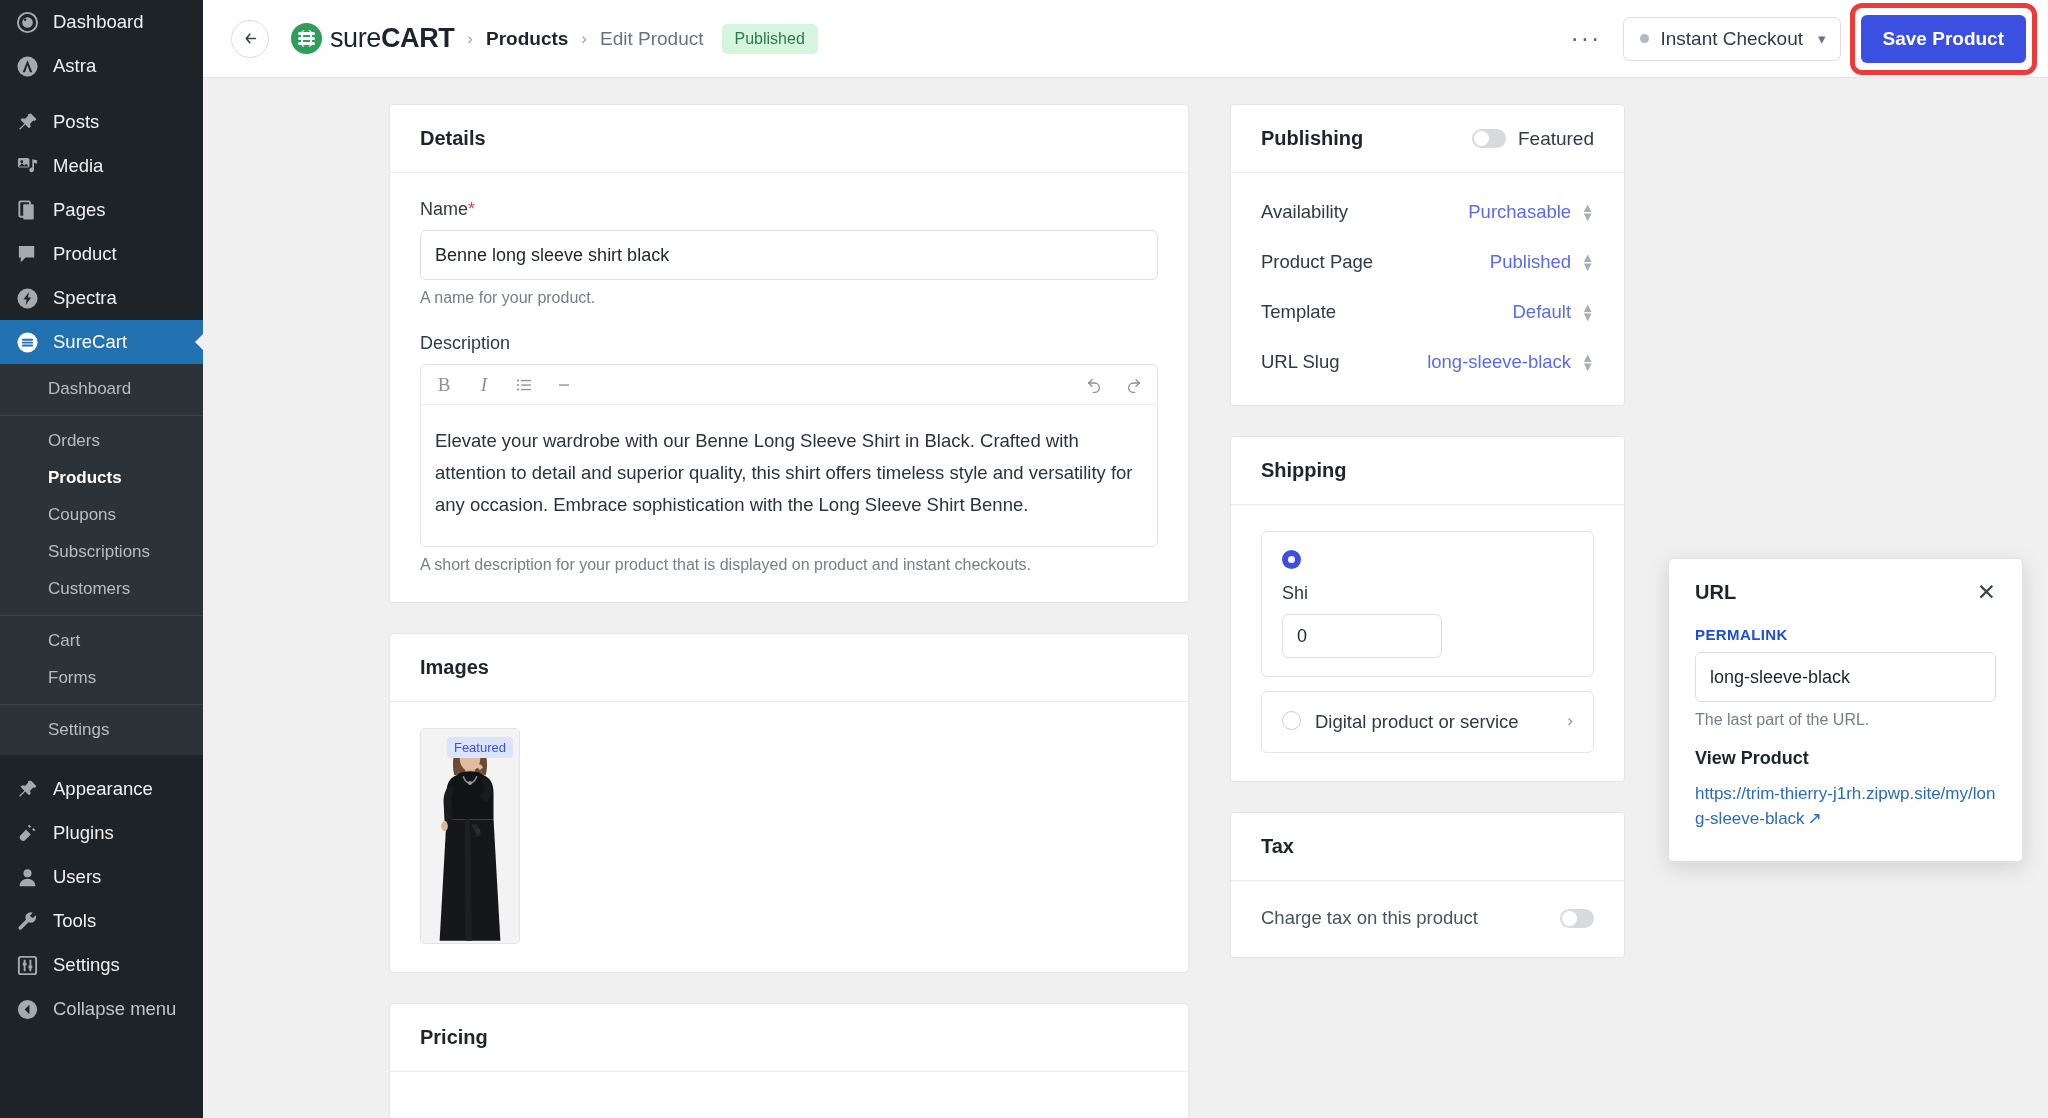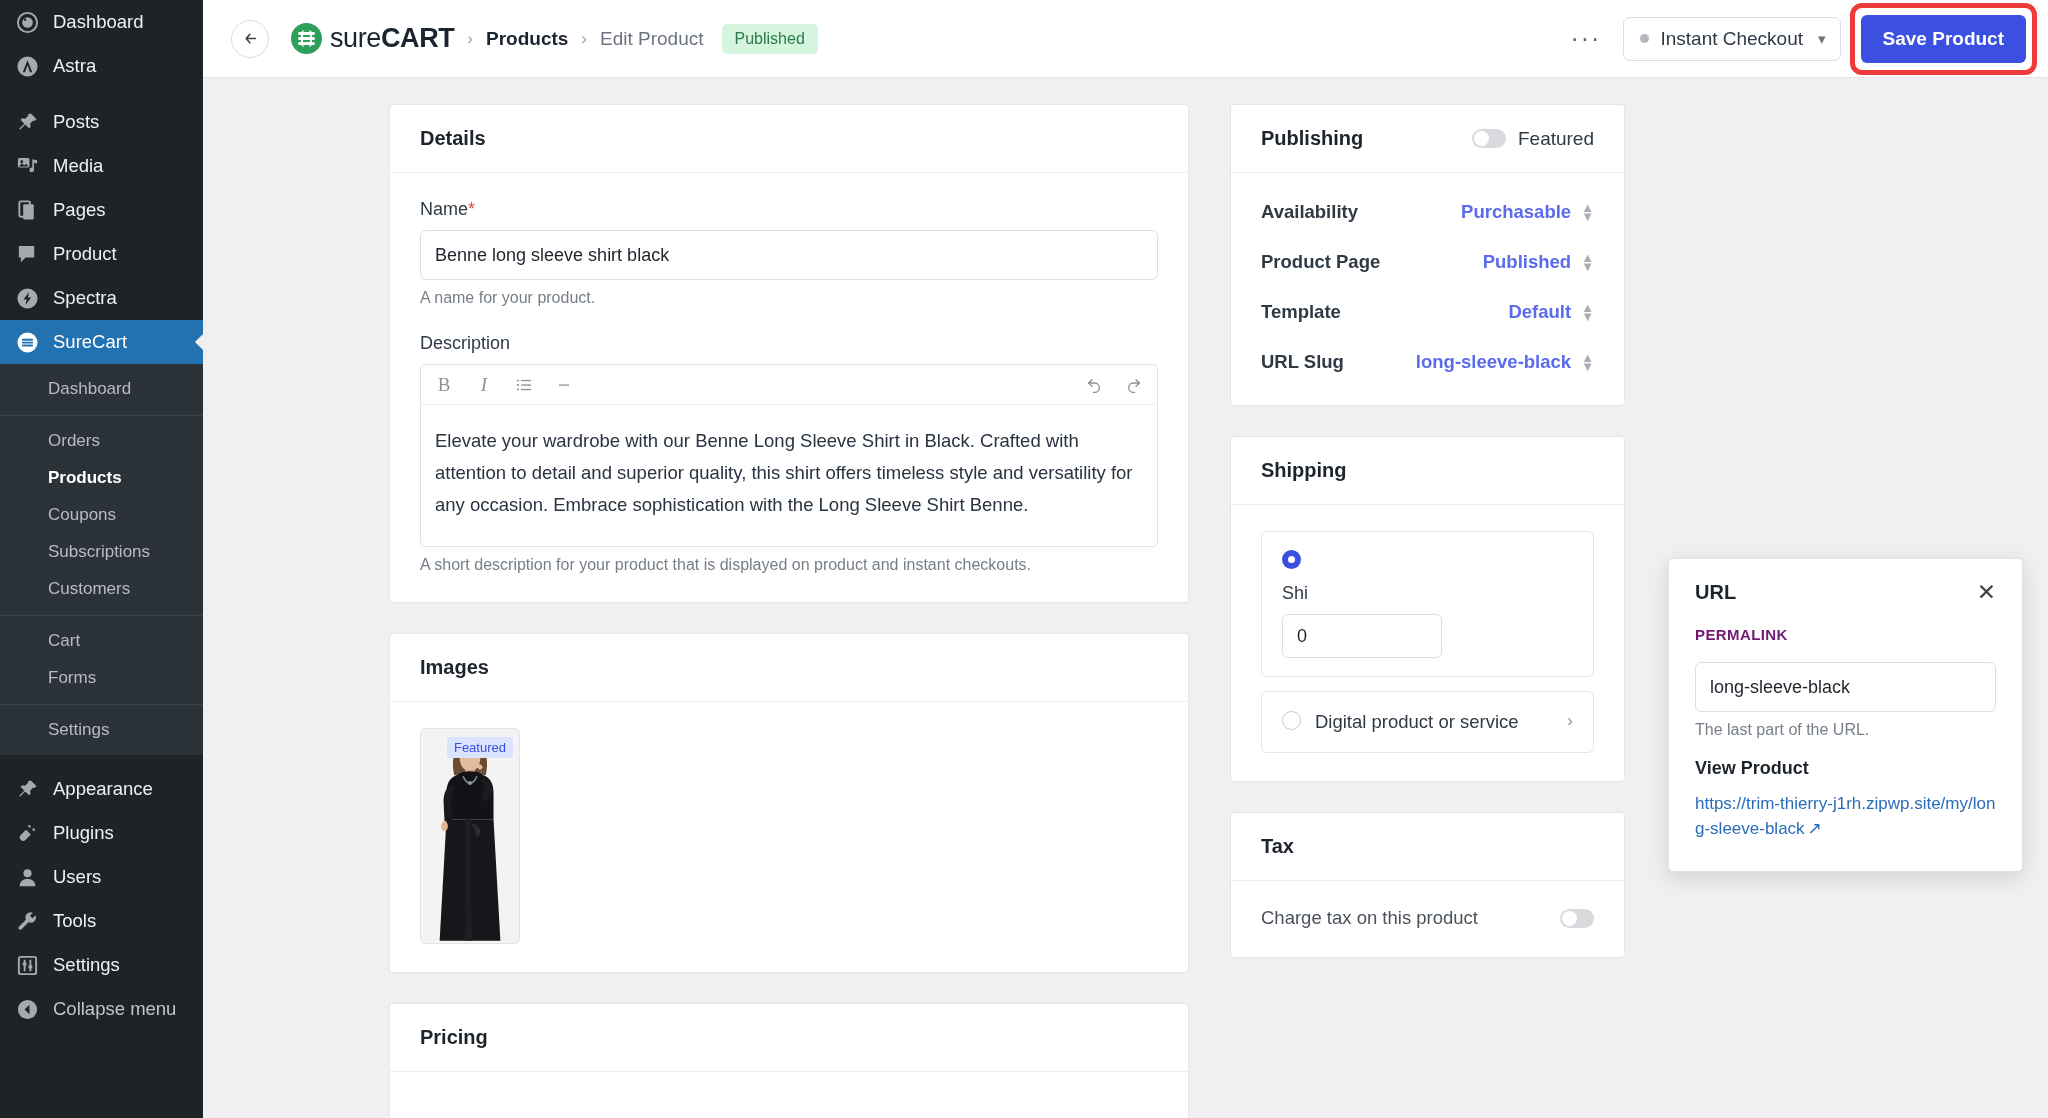--- a/index.html
+++ b/index.html
@@ -187,21 +187,21 @@
     position: relative; cursor: pointer; flex-shrink: 0;
   }
   .toggle .knob {
     position: absolute; left: 2px; top: 2px; width: 15px; height: 15px;
     border-radius: 50%; background: #fff;
   }
   .feat-wrap { display: flex; align-items: center; gap: 12px; font-weight: normal;
                font-size: 19px; color: #2f3a45; }
   .pub-row {
     display: flex; align-items: center; justify-content: space-between;
-    padding: 14px 0; font-size: 18.5px; font-weight: bold;
+    padding: 14px 0; font-size: 18.5px;
   }
   .pub-row .k { color: #2f3a45; }
   .pub-row .v { display: flex; align-items: center; gap: 10px;
                 color: #5a6bec; cursor: pointer; }
   .stepper { display: flex; flex-direction: column; gap: 1px; color: #a9aeb6;
              line-height: 0.55; font-size: 13px; }
 
   
   .ship-box {
     border: 1px solid #e4e5e7; border-radius: 6px; padding: 18px 20px;
@@ -237,22 +237,22 @@
     box-shadow: 0 6px 22px rgba(0,0,0,.13); padding: 22px 26px 30px;
     z-index: 40;
   }
   .pop-head {
     display: flex; align-items: center; justify-content: space-between;
     margin-bottom: 22px;
   }
   .pop-title { font-size: 20px; font-weight: bold; color: #1e242c; }
   .pop-close { font-size: 23px; color: #3c434a; cursor: pointer; line-height: 1; }
   .pop-sub {
-    font-size: 15px; font-weight: bold; color: #701a75;
-    letter-spacing: .4px; margin-bottom: 19px;
+    font-size: 15px; font-weight: bold; color: #1d4ed8;
+    letter-spacing: .4px; margin-bottom: 9px;
   }
   .pop-help { font-size: 16px; color: #767e88; margin-top: 9px; }
   .pop-view { font-size: 18px; font-weight: bold; color: #1e242c; margin-top: 19px; }
   .pop-link {
     display: block; font-size: 17px; color: #2b6cb8; 
     margin-top: 13px; line-height: 1.45; word-break: break-all; cursor: pointer;
   }
   .ext-ic { text-decoration: none; display: inline-block; margin-left: 3px; }
 </style>
 </head>

